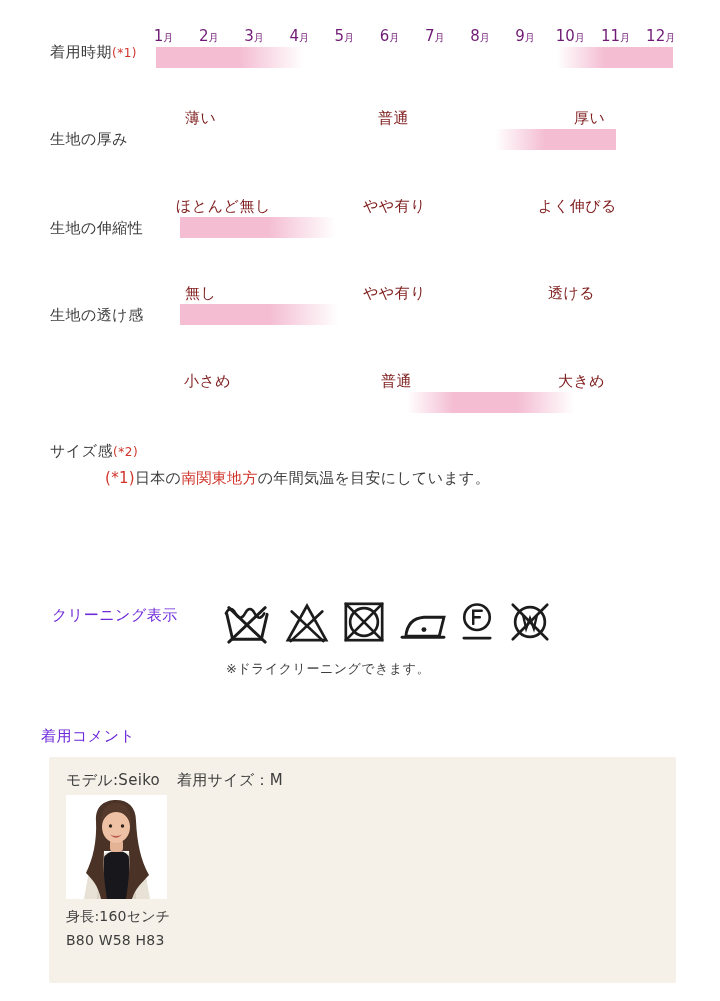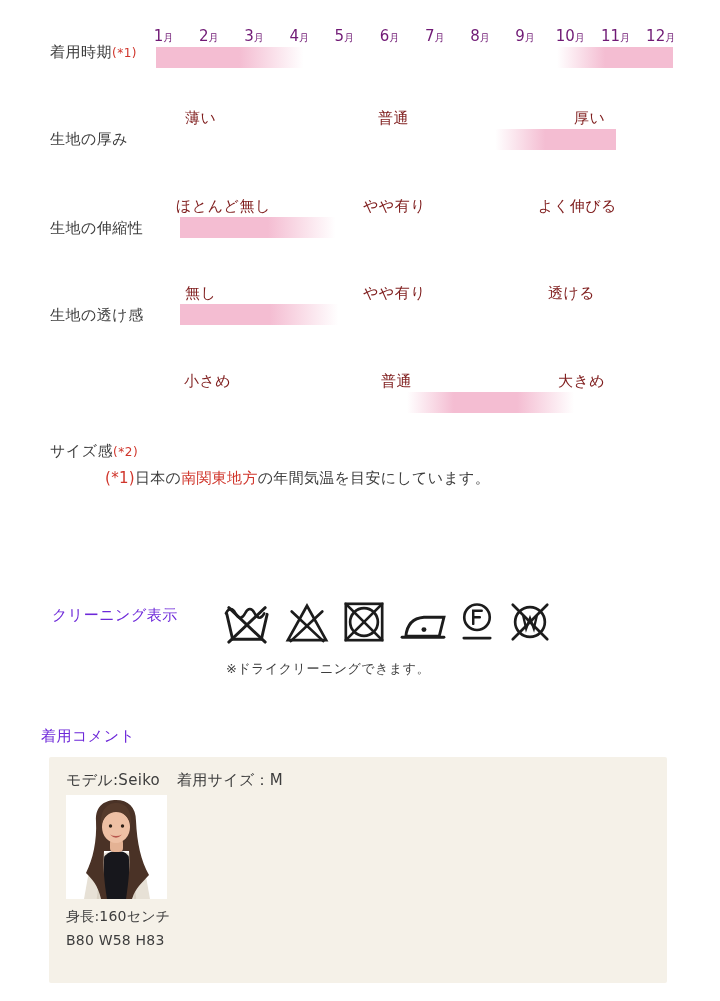--- a/index.html
+++ b/index.html
@@ -18,21 +18,21 @@
   .lvl{position:absolute;font-size:15px;letter-spacing:.5px;white-space:nowrap;color:#7f1d1d;}
   
   .footnote{font-size:15px;letter-spacing:.3px;margin-bottom:12px;color:#3d3d3d;white-space:nowrap;}
   .footnote .red{color:var(--red);}
   
   .sec-label{font-size:15px;letter-spacing:.5px;white-space:nowrap;color:#6d28d9;}
   .care-row{display:flex;align-items:center;gap:13px;height:50px;}
   .care-row svg{display:block;}
   .care-note{font-size:13px;letter-spacing:.5px;white-space:nowrap;color:#3d3d3d;}
   
-  .panel{background:var(--panel);border-radius:2px;}
+  .panel{background:var(--panel);border-radius:2px;padding-left:9px;}
   .model-name{font-size:15px;letter-spacing:.3px;color:#3d3d3d;}
   .model-meta{font-size:14px;letter-spacing:.2px;color:#3d3d3d;line-height:24px;}
   .size-line{font-size:15px;letter-spacing:.3px;color:#3d3d3d;}
   .comment-body{
     font-size:15px;line-height:28.5px;letter-spacing:.55px;color:#3d3d3d;
     word-break:break-all;text-align:justify;
   }
   .photo-frame{background:#fff;overflow:hidden;}
 </style>
 </head>

